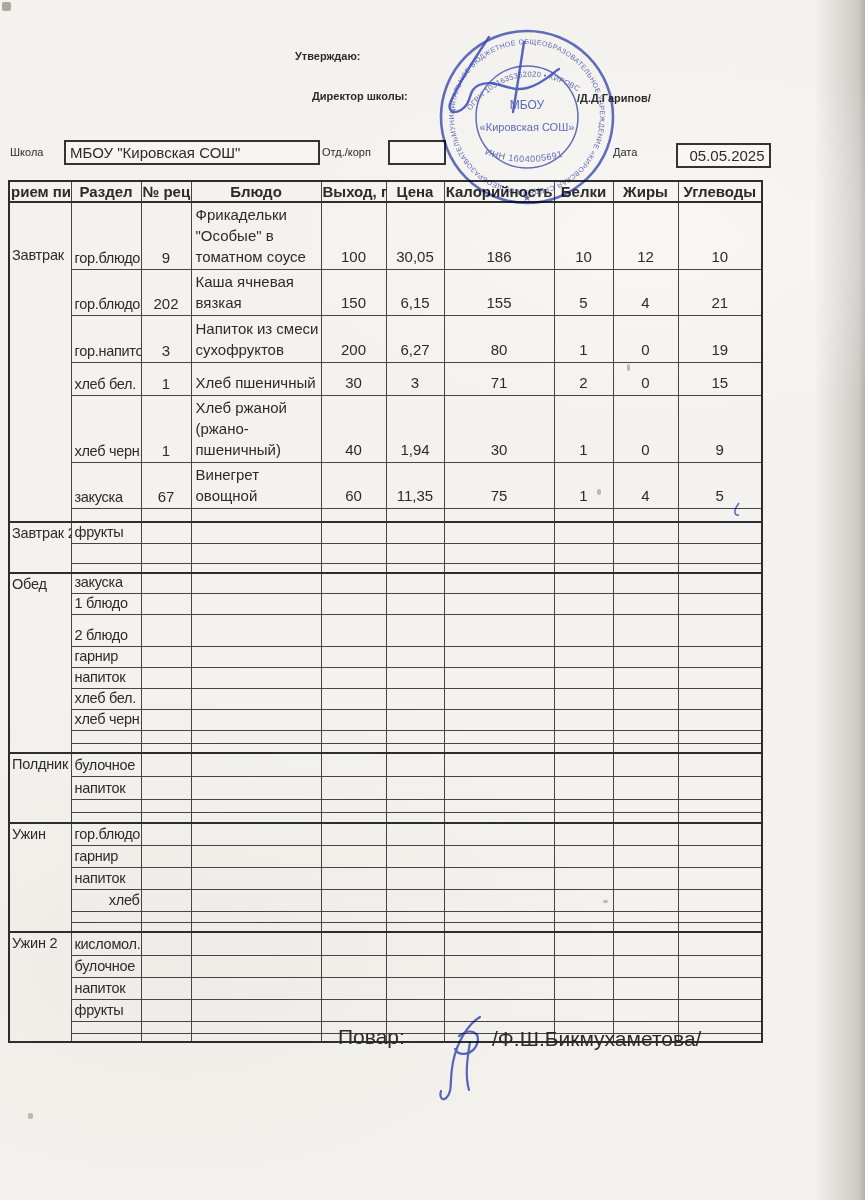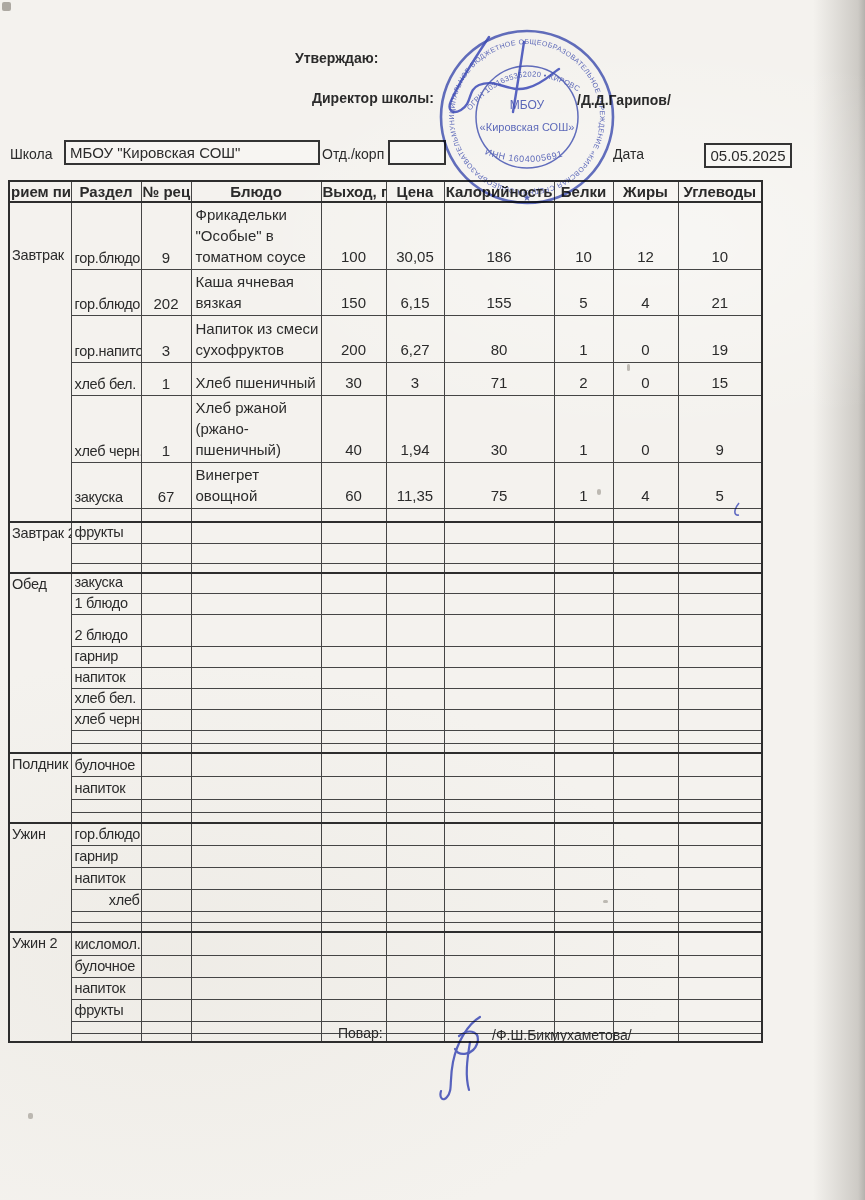--- a/index.html
+++ b/index.html
@@ -6,21 +6,21 @@
   .page{
     position:relative;width:865px;height:1200px;margin:0 auto;
     background:#f4f2ee;
     background-image:
       radial-gradient(ellipse 400px 200px at 75% 20%, rgba(255,255,255,.35), rgba(255,255,255,0)),
       radial-gradient(ellipse 500px 300px at 20% 80%, rgba(233,230,223,.5), rgba(233,230,223,0)),
       linear-gradient(to right, rgba(0,0,0,0) 94%, rgba(105,100,92,.28) 99.2%, rgba(60,57,52,.35) 100%);
     font-family:"Liberation Sans",sans-serif;color:#2b2b2b;overflow:hidden;
   }
   .abs{position:absolute;}
-  .lbl{font-size:14px;white-space:nowrap;}
+  .lbl{font-size:11px;white-space:nowrap;}
   .bold{font-weight:700;}
   .box{border:2px solid #343434;height:21px;display:flex;align-items:center;font-size:15px;background:rgba(255,255,255,.25);}
   .box span{padding-left:4px;white-space:nowrap;}
   .box.center span{padding:0;width:100%;text-align:center;}
 
   table#menu-table{
     position:absolute;left:8px;top:180px;width:755px;
     border-collapse:collapse;table-layout:fixed;
     font-size:15px;border:2px solid #2d2d2d;
   }
@@ -31,41 +31,41 @@
   #menu-table td.meal{vertical-align:top;padding:2px 1px 0 2px;font-size:14.5px;letter-spacing:-.2px;white-space:nowrap;border-right:1px solid #454545;}
   #menu-table td.meal-s0{padding-top:44px;}
   #menu-table td.c0{vertical-align:bottom;padding:0 1px 3px 3px;font-size:14.5px;letter-spacing:-.3px;white-space:nowrap;}
   #menu-table td.c1{text-align:center;vertical-align:bottom;padding-bottom:3px;}
   #menu-table td.c2{vertical-align:bottom;line-height:21px;padding:1px 2px 2px 4px;}
   #menu-table td.c3,#menu-table td.c4,#menu-table td.c5,
   #menu-table td.c6,#menu-table td.c7,#menu-table td.c8{text-align:center;vertical-align:bottom;padding-bottom:4px;}
 
   .ink{position:absolute;left:0;top:0;pointer-events:none;mix-blend-mode:multiply;}
   .speck{position:absolute;background:#8f8a82;opacity:.55;border-radius:2px;}
-  .footer-lbl{font-size:14px;white-space:nowrap;}
+  .footer-lbl{font-size:21px;white-space:nowrap;}
 </style>
 </head>
 <body>
 
 <div class="page">
 
   <div class="abs lbl bold" style="left:295px;top:50px;">Утверждаю:</div>
   <div class="abs lbl bold" style="left:312px;top:90px;">Директор школы:</div>
   <div class="abs lbl bold" style="left:577px;top:92px;">/Д.Д.Гарипов/</div>
 
   <div class="abs lbl" style="left:10px;top:146px;">Школа</div>
   <div class="abs box" style="left:64px;top:140px;width:252px;">
     <span>МБОУ "Кировская СОШ"</span>
   </div>
   <div class="abs lbl" style="left:322px;top:146px;">Отд./корп</div>
   <div class="abs box" style="left:388px;top:140px;width:54px;">
     <span></span>
   </div>
   <div class="abs lbl" style="left:613px;top:146px;">Дата</div>
-  <div class="abs box center" style="left:704px;top:143px;width:84px;">
+  <div class="abs box center" style="left:676px;top:143px;width:84px;padding-left:7px;">
     <span>05.05.2025</span>
   </div>
 
   <table id="menu-table">
       <colgroup>
         <col style="width: 62px;">
         <col style="width: 70px;">
         <col style="width: 50px;">
         <col style="width: 130px;">
         <col style="width: 65px;">

